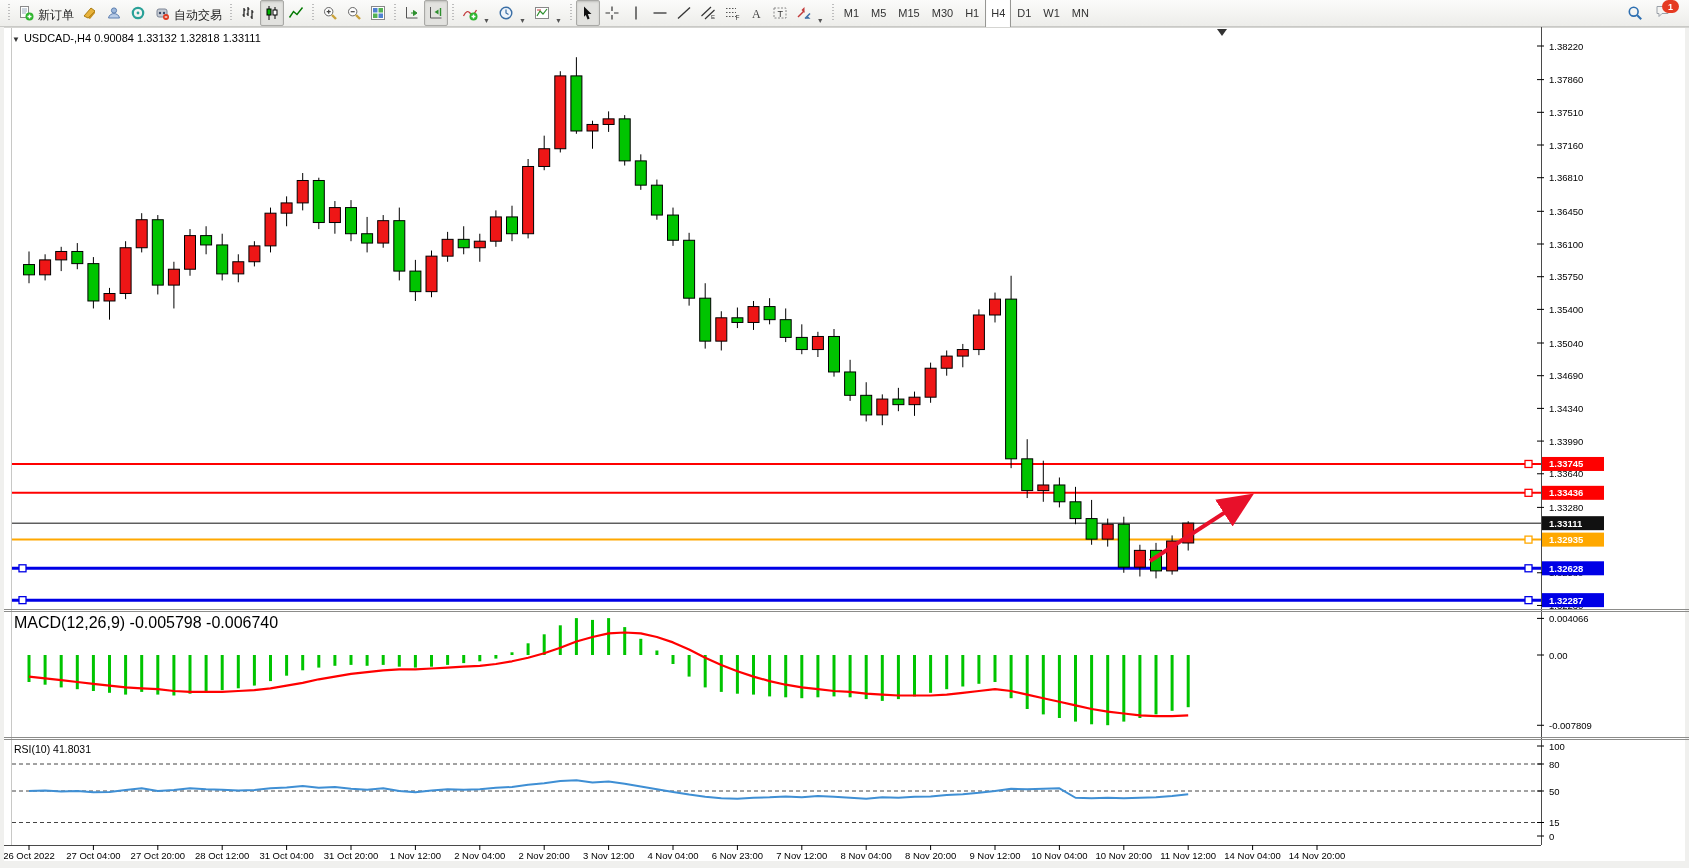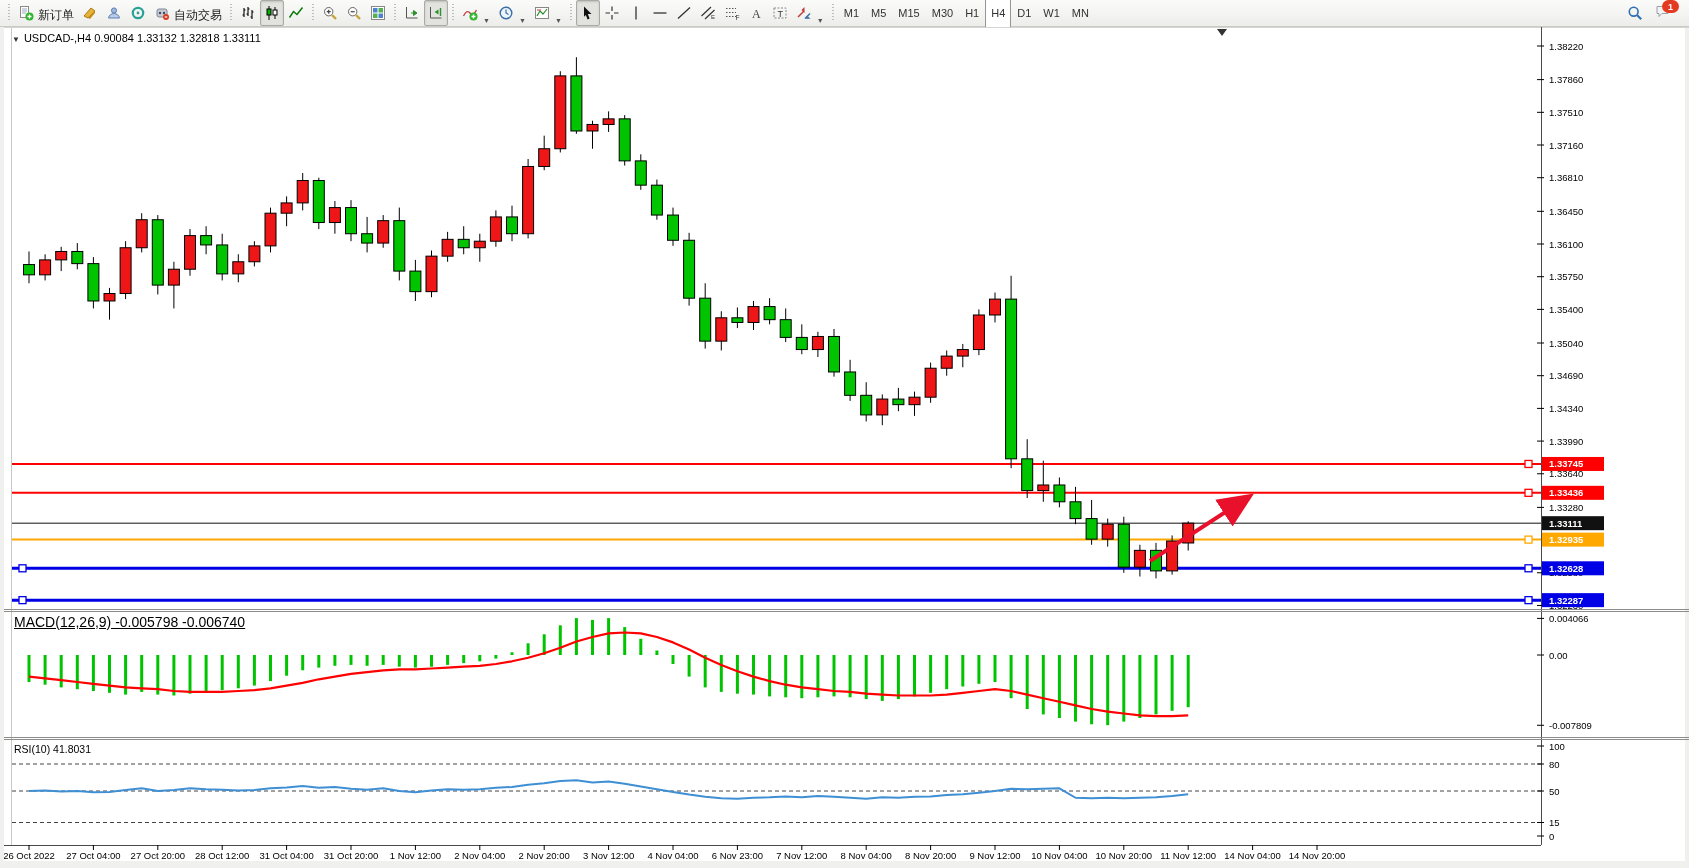--- a/index.html
+++ b/index.html
@@ -24,21 +24,21 @@
   .badge-wrap{position:relative;width:20px;height:20px;}
   .badge{position:absolute;top:-3px;right:-4px;min-width:13px;height:13px;border-radius:7px;
     background:#e53a22;color:#fff;font-size:9px;font-weight:bold;display:flex;
     align-items:center;justify-content:center;padding:0 2px;}
   
   #chart-window{position:absolute;top:27px;left:4px;width:1689px;height:841px;background:#fff;}
   #chart-svg{position:absolute;top:0;left:0;}
   .overlay-label{position:absolute;font-size:11px;color:#000;white-space:nowrap;}
   #symbol-title{top:5px;left:8px;}
   #symbol-title .tri{font-size:8px;color:#333;margin-right:4px;}
-  #macd-label{top:587px;left:10px;font-size:14px;text-decoration:underline;}
+  #macd-label{top:587px;left:10px;font-size:16px;}
   #rsi-label{top:716px;left:10px;font-size:10.5px;}
 </style>
 </head>
 <body>
 
 <div id="app">
   <div id="toolbar">
       <span class="grip"></span>
       <span class="tb-btn">
         <span><svg width="16" height="16" viewBox="0 0 16 16">

